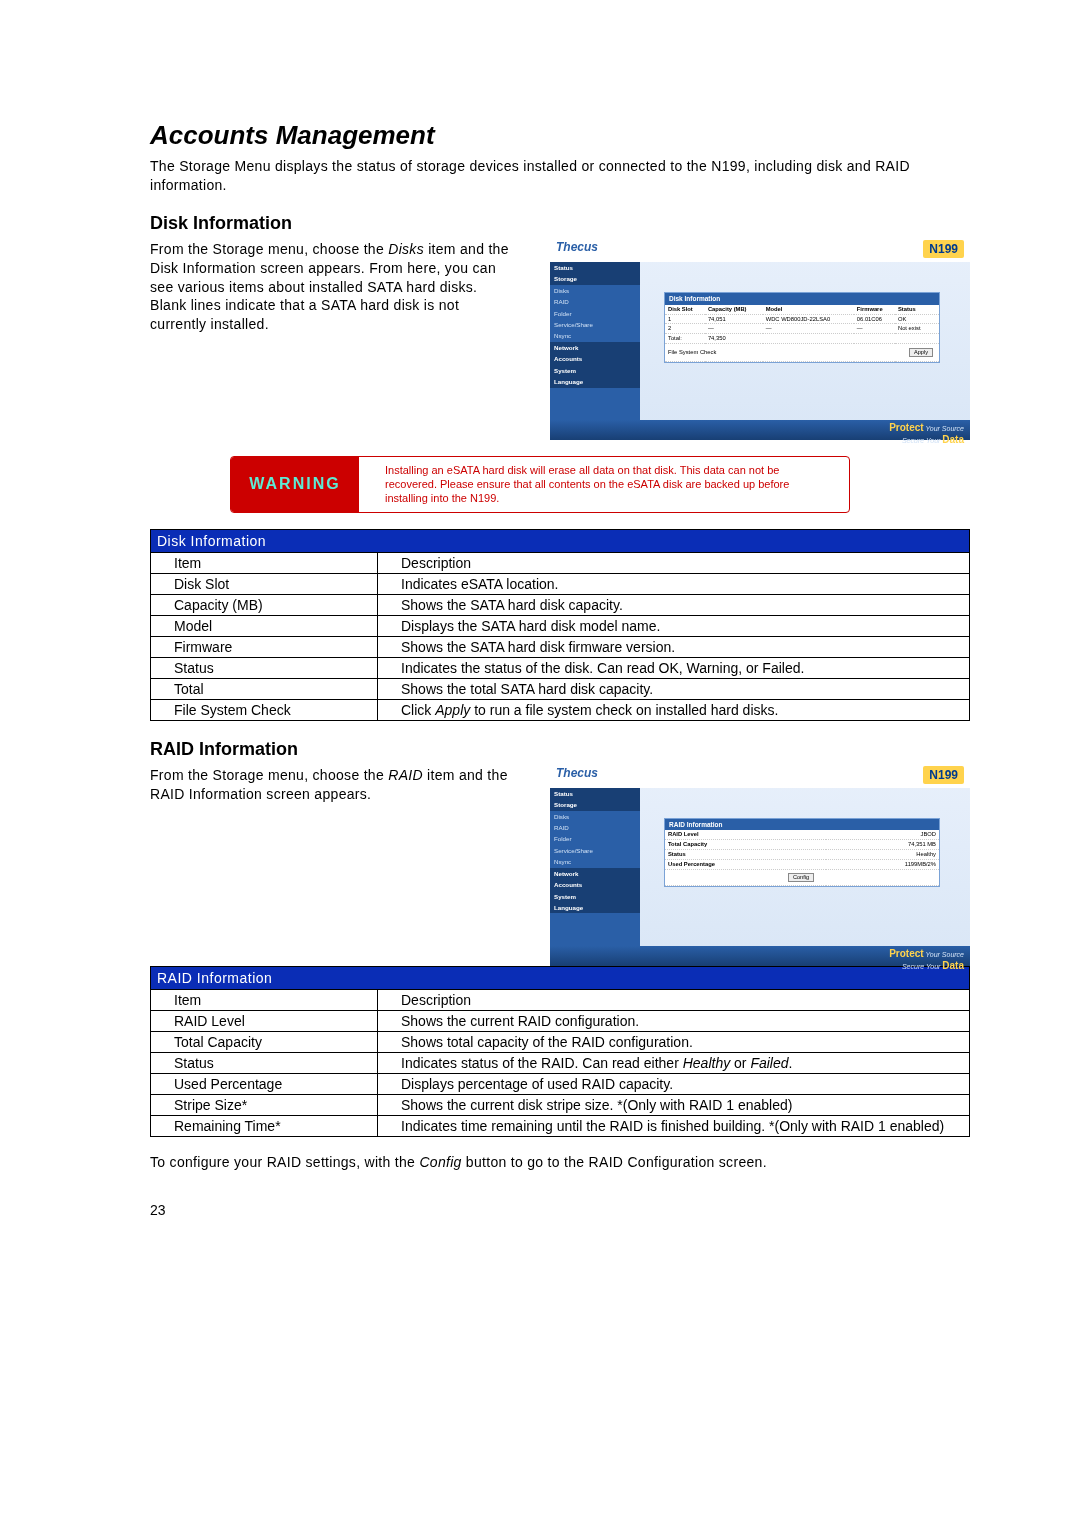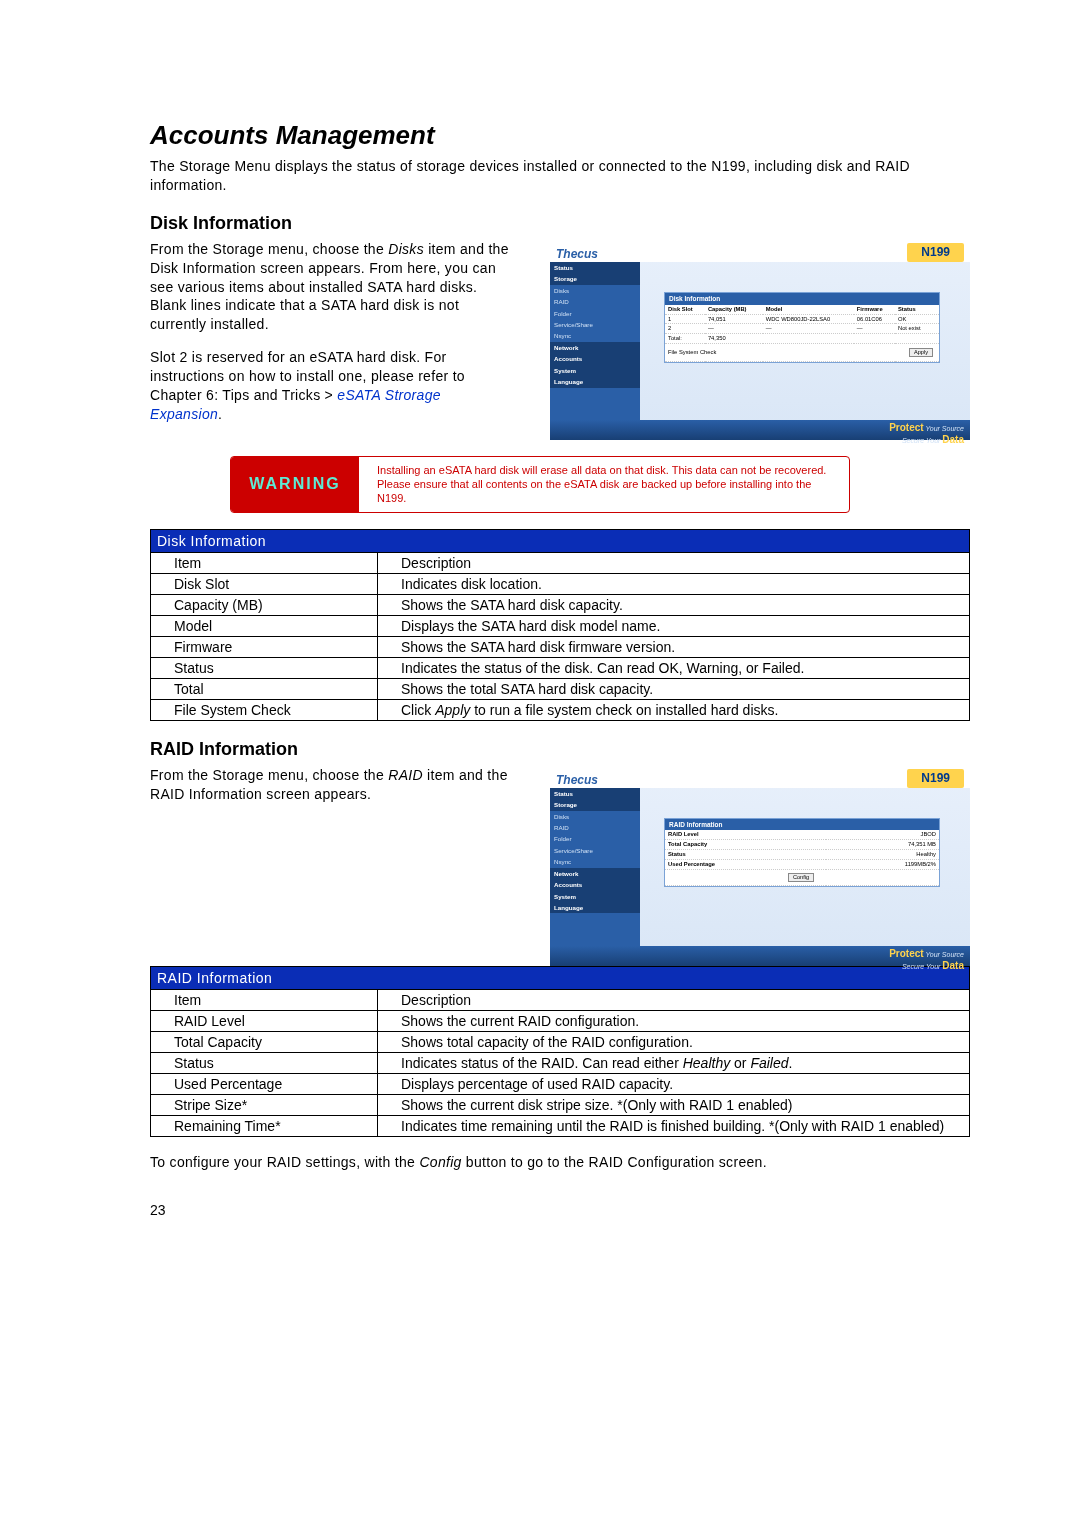--- a/index.html
+++ b/index.html
@@ -47,27 +47,27 @@
   .ui-mock {
     width: 420px;
     height: 200px;
     background: linear-gradient(#e8f0fb, #d9e6f6);
     font-size: 7px;
     color: #fff;
     position: relative;
     line-height: 1.2;
   }
   .ui-mock .ui-top {
-    display: flex; justify-content: space-between; align-items: flex-end;
+    display: flex; justify-content: space-between; align-items: flex-start;
     height: 22px; padding: 0 6px 0 6px;
     background: #fff;
   }
   .ui-mock .ui-brand {
     color: #003a8c; font-weight: bold; font-size: 12px;
-    background: #ffd34d; padding: 2px 14px; border-radius: 2px;
+    background: #ffd34d; padding: 2px 6px; border-radius: 2px;
   }
   .ui-mock .ui-logo { color:#2a5fa7; font-weight:bold; font-size:12px; font-style:italic;}
   .ui-mock .ui-body { display: flex; height: calc(100% - 40px); }
   .ui-mock .ui-side {
     width: 90px;
     background: #2a5fa7;
     display: flex; flex-direction: column;
   }
   .ui-mock .ui-side div {
     padding: 2px 4px;
@@ -116,21 +116,21 @@
     color: #5eead4;
     font-weight: bold;
     font-size: 16px;
     letter-spacing: 2px;
     width: 128px;
     display:flex; align-items:center; justify-content:center;
   }
   .warning-box .msg {
     color: #cc0000;
     font-size: 11px;
-    padding: 6px 18px;
+    padding: 6px 26px;
     line-height: 1.3;
     flex: 1;
   }
 
   
   table.info {
     width: 100%;
     border-collapse: collapse;
     font-size: 14px;
     margin-bottom: 16px;
@@ -158,23 +158,20 @@
 <div class="page">
 
   <h2 class="section-title">Accounts Management</h2>
   <p>The Storage Menu displays the status of storage devices installed or connected to the N199, including disk and RAID information.</p>
 
   <h3 class="sub-title">Disk Information</h3>
   <div class="row">
     <div class="col-text">
       <p>
         <span>From the Storage menu, choose the </span><em>Disks</em><span> item and the Disk Information screen appears. From here, you can see various items about installed SATA hard disks. Blank lines indicate that a SATA hard disk is not currently installed.</span>
-      </p>
-      <p>
-        <span>Slot 2 is reserved for an eSATA hard disk. For instructions on how to install one, please refer to Chapter 6: Tips and Tricks &gt; </span><span class="link-like">eSATA Strorage Expansion</span><span>.</span>
       </p>
     </div>
     <div class="col-img">
 
       <div class="ui-mock">
         <div class="ui-top">
           <span class="ui-logo">Thecus</span>
           <span class="ui-brand">N199</span>
         </div>
         <div class="ui-body">
@@ -248,21 +245,21 @@
     <tbody>
         <tr class="hdr">
           <td colspan="2">Disk Information</td>
         </tr>
     <tr>
       <th class="c1">Item</th>
       <th>Description</th>
     </tr>
     <tr>
           <td class="c1">Disk Slot</td>
-          <td>Indicates disk location.</td>
+          <td>Indicates eSATA location.</td>
         </tr>
     <tr>
           <td class="c1">Capacity (MB)</td>
           <td>Shows the SATA hard disk capacity.</td>
         </tr>
     <tr>
           <td class="c1">Model</td>
           <td>Displays the SATA hard disk model name.</td>
         </tr>
     <tr>

